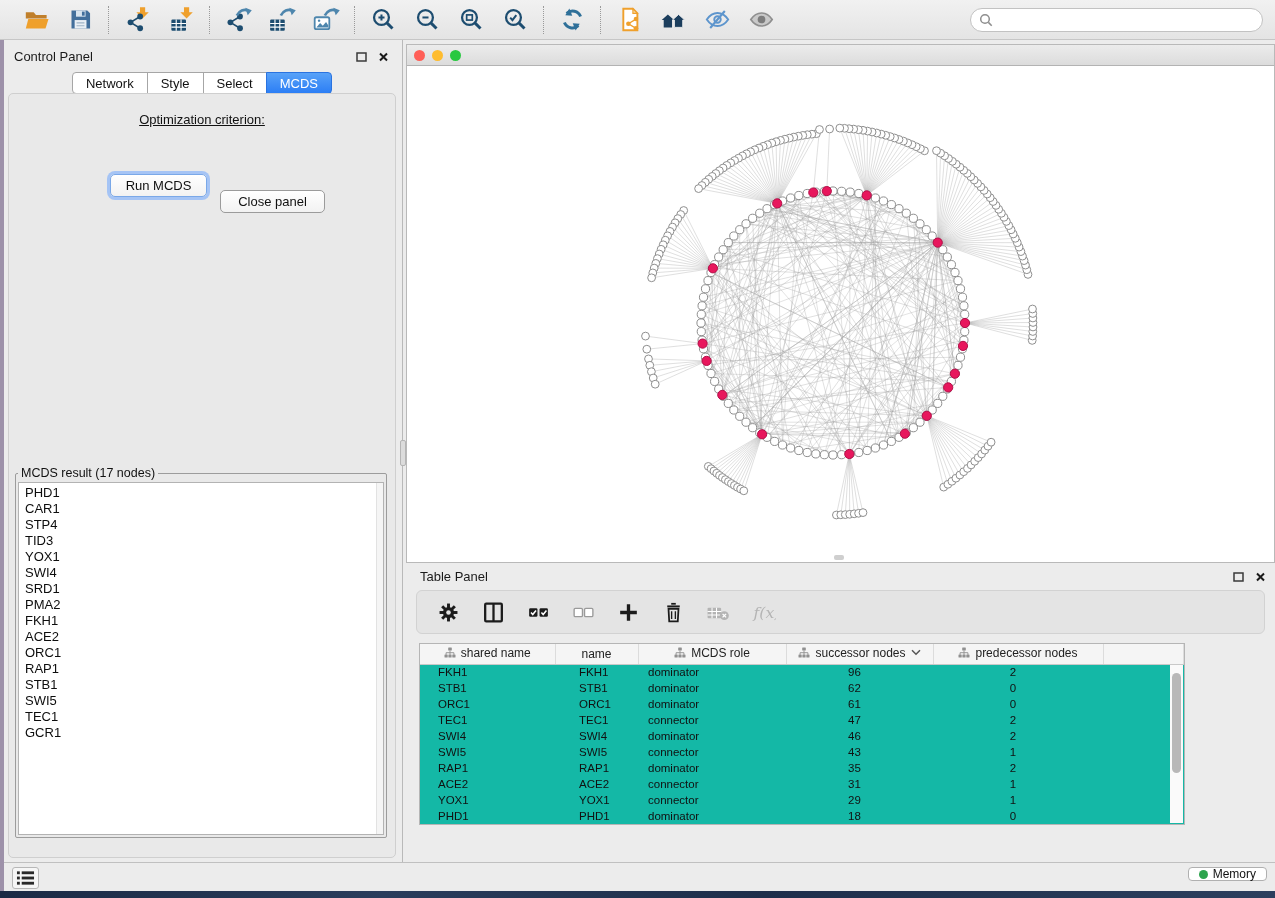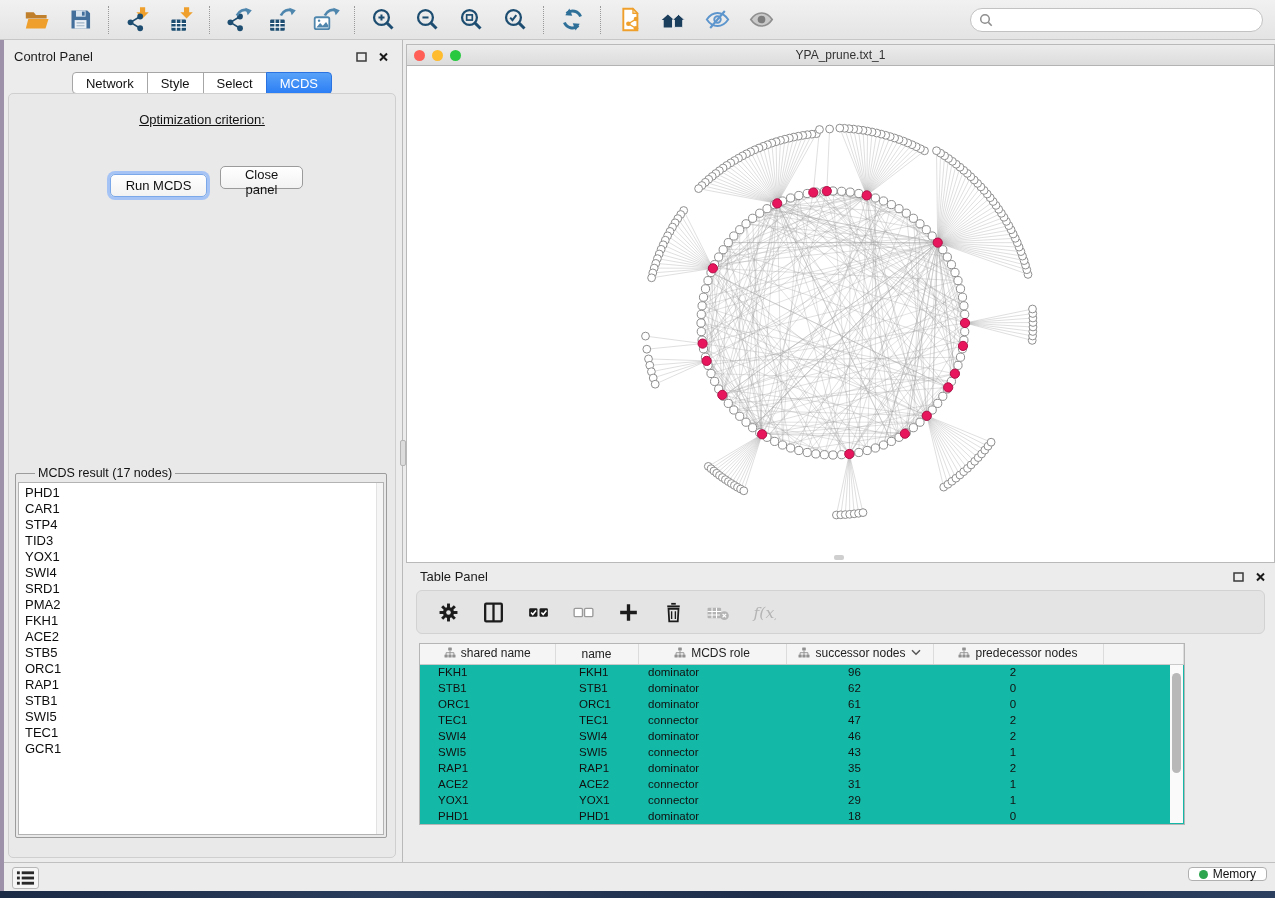--- a/index.html
+++ b/index.html
@@ -41,24 +41,24 @@
   .opt-label{position:absolute;left:0;top:18px;width:100%;text-align:center;font-size:13px;color:#111;text-decoration:underline;}
   .dropdown{position:absolute;left:36px;top:44px;width:318px;height:23px;background:#fff;
     border:1px solid #b5b5b5;border-radius:5px;font-size:13px;display:flex;align-items:center;
     padding-left:9px;cursor:pointer;}
   .dd-stepper{position:absolute;right:2px;top:2px;width:17px;height:17px;border-radius:4px;
     background:linear-gradient(#6aaafc,#2e7cf6);display:flex;align-items:center;justify-content:center;}
   .btn{height:23px;border:1px solid #9b9b9b;border-radius:5px;background:linear-gradient(#fff,#f2f2f2);
     font-size:13px;font-family:inherit;cursor:pointer;color:#111;padding:0 12px;margin-left:16px;}
   .btn.run{position:absolute;left:85px;top:80px;width:97px;
     box-shadow:0 0 0 3px rgba(110,165,255,.55);border-color:#7aa8e8;}
-  .btn.closep{position:absolute;left:195px;top:72px;width:83px;}
+  .btn.closep{position:absolute;left:195px;top:96px;width:105px;}
   fieldset.result{position:absolute;left:6px;top:372px;width:372px;height:372px;
     border:1px solid #9c9c9c;border-radius:2px;margin:0;padding:2px;background:#e9e9e9;}
-  fieldset.result legend{font-size:12.5px;padding:0 3px;margin-left:17px;color:#111;}
+  fieldset.result legend{font-size:12.5px;padding:0 3px;margin-left:0;color:#111;}
   .listbox{position:relative;width:100%;height:100%;background:#fff;border:1px solid #b3b3b3;
     overflow:hidden;padding:2px 0 0 6px;}
   .listbox .track{position:absolute;right:0;top:0;bottom:0;width:7px;background:#f5f5f5;border-left:1px solid #e2e2e2;}
   .list-item{font-size:13px;line-height:16px;color:#0d0d0d;}
   
   .vsplit{position:absolute;left:396px;top:0;width:6px;height:822px;cursor:col-resize;}
   .vsplit .bar{position:absolute;left:2px;top:0;width:1px;height:100%;background:#b9b9b9;}
   .vsplit .grip{position:absolute;left:0;top:400px;width:6px;height:26px;background:#dcdcdc;
     border:1px solid #b5b5b5;border-radius:2px;}
   
@@ -309,21 +309,20 @@
           <div class="list-item">PHD1</div>
               <div class="list-item">CAR1</div>
               <div class="list-item">STP4</div>
               <div class="list-item">TID3</div>
               <div class="list-item">YOX1</div>
               <div class="list-item">SWI4</div>
               <div class="list-item">SRD1</div>
               <div class="list-item">PMA2</div>
               <div class="list-item">FKH1</div>
               <div class="list-item">ACE2</div>
-              <div class="list-item">STB5</div>
               <div class="list-item">ORC1</div>
               <div class="list-item">RAP1</div>
               <div class="list-item">STB1</div>
               <div class="list-item">SWI5</div>
               <div class="list-item">TEC1</div>
               <div class="list-item">GCR1</div>
             </div>
         </fieldset>
       </div>
     </div>
@@ -331,21 +330,20 @@
     <div class="vsplit">
       <div class="bar"></div>
       <div class="grip"></div>
     </div>
 
     <div class="netwin">
       <div class="net-titlebar">
         <button class="tl" id="tl-close" style="background: rgb(255, 95, 87);"></button>
         <button class="tl" id="tl-min" style="background: rgb(254, 188, 46);"></button>
         <button class="tl" id="tl-zoom" style="background: rgb(40, 200, 64);"></button>
-        <div class="net-title">YPA_prune.txt_1</div>
       </div>
       <div class="net-canvas" id="net-canvas"><svg viewBox="0 0 867 496" width="867" height="496">
             <g>
               <line x1="468.4" y1="382.0" x2="339.0" y2="356.2" stroke="#a3a3a3" stroke-width="0.8" stroke-opacity="0.38"></line>
               <line x1="307.6" y1="198.6" x2="332.7" y2="163.7" stroke="#a3a3a3" stroke-width="0.8" stroke-opacity="0.38"></line>
               <line x1="352.7" y1="366.8" x2="476.5" y2="135.0" stroke="#a3a3a3" stroke-width="0.8" stroke-opacity="0.38"></line>
               <line x1="301.0" y1="214.6" x2="326.8" y2="170.0" stroke="#a3a3a3" stroke-width="0.8" stroke-opacity="0.38"></line>
               <line x1="468.4" y1="132.0" x2="460.2" y2="384.5" stroke="#a3a3a3" stroke-width="0.8" stroke-opacity="0.38"></line>
               <line x1="304.0" y1="307.5" x2="544.4" y2="315.4" stroke="#a3a3a3" stroke-width="0.8" stroke-opacity="0.38"></line>
               <line x1="332.7" y1="350.3" x2="540.3" y2="191.0" stroke="#a3a3a3" stroke-width="0.8" stroke-opacity="0.38"></line>

